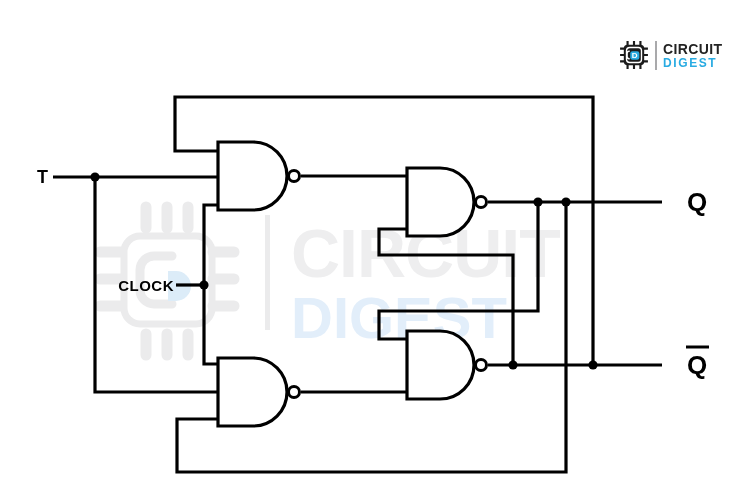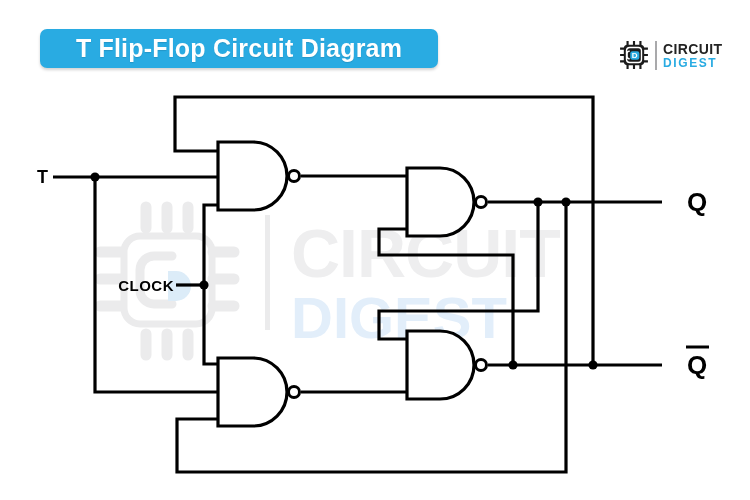--- a/index.html
+++ b/index.html
@@ -118,23 +118,20 @@
 
     <text class="lbl lbl-small" x="48" y="183" text-anchor="end">T</text>
     <text class="lbl lbl-clock" x="174" y="291" text-anchor="end">CLOCK</text>
     <text class="lbl lbl-out" x="687" y="211">Q</text>
     <g>
       <text class="lbl lbl-out" x="687" y="374">Q</text>
       <line x1="686" y1="347" x2="709" y2="347" stroke="#000" stroke-width="3"></line>
     </g>
   </svg>
 
-  <div class="banner">
-    <span>T Flip-Flop Circuit Diagram</span>
-  </div>
 
   <div class="logo">
     <svg width="30" height="30" viewBox="0 0 28 28">
       <g stroke="#1b1b1b" stroke-width="2">
         <path d="M8 1 V5 M14 1 V5 M20 1 V5"></path>
         <path d="M8 23 V27 M14 23 V27 M20 23 V27"></path>
         <path d="M1 8 H5 M1 14 H5 M1 20 H5"></path>
         <path d="M23 8 H27 M23 14 H27 M23 20 H27"></path>
       </g>
       <rect x="4.5" y="4.5" width="19" height="19" rx="3.5" fill="#1b1b1b"></rect>

